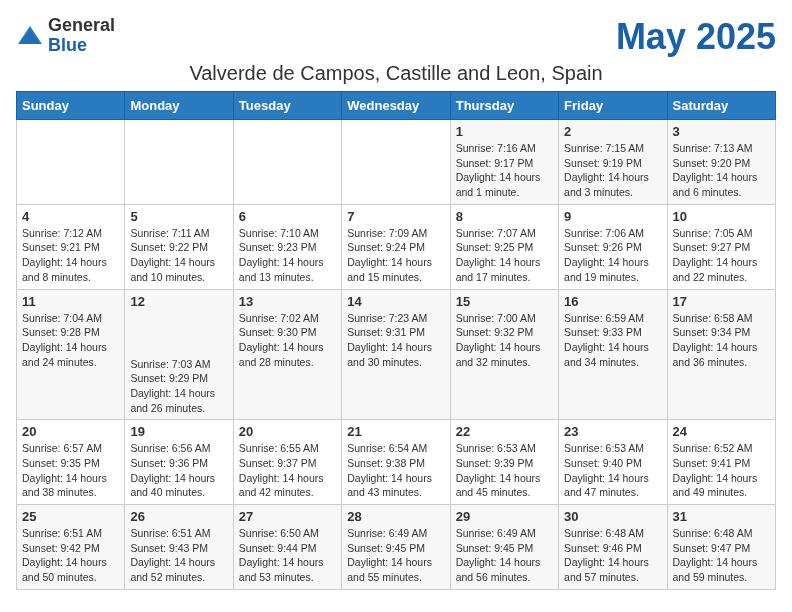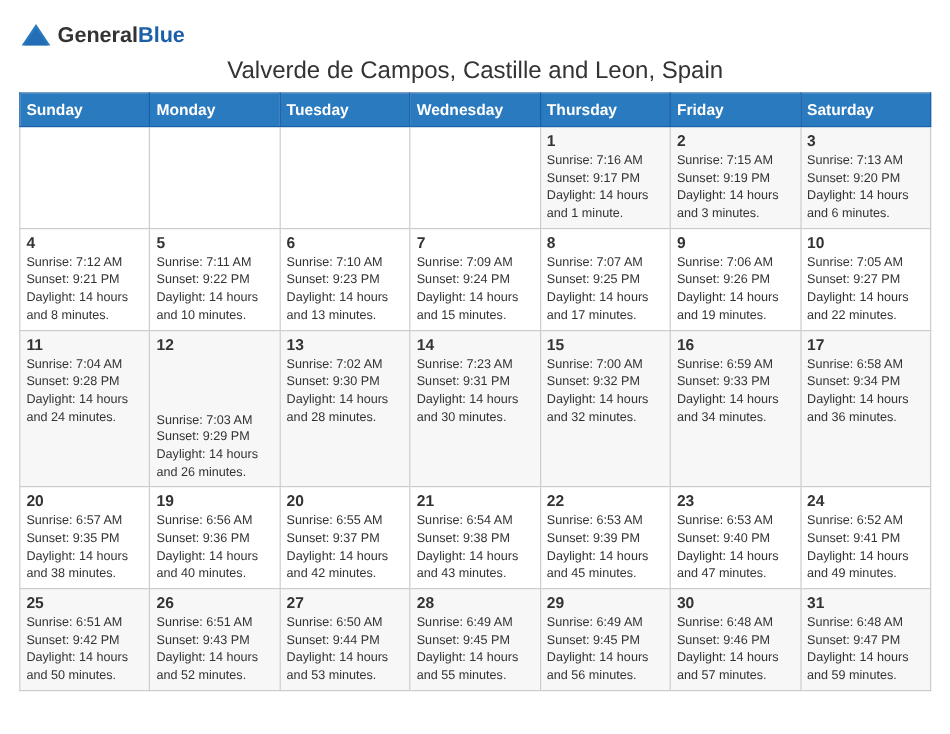--- a/index.html
+++ b/index.html
@@ -16,21 +16,21 @@
       align-items: flex-start;
       margin-bottom: 4px;
     }
     .logo {
       display: flex;
       align-items: center;
       gap: 4px;
     }
     .logo-text {
       display: flex;
-      flex-direction: row;
+      flex-direction: column;
       line-height: 1.1;
     }
     .logo-general {
       font-size: 18px;
       font-weight: bold;
       color: #333;
     }
     .logo-blue {
       font-size: 18px;
       font-weight: bold;
@@ -101,20 +101,21 @@
   <div class="logo">
     <svg class="logo-icon" viewBox="0 0 28 28">
       <polygon points="14,4 26,22 2,22" fill="#2a7abf"></polygon>
       <polygon points="14,8 24,22 4,22" fill="#1a5fa8" opacity="0.5"></polygon>
     </svg>
     <div class="logo-text">
       <span class="logo-general">General</span>
       <span class="logo-blue">Blue</span>
     </div>
   </div>
+  <div class="month-title">May 2025</div>
 </div>
 
 <div class="subtitle">Valverde de Campos, Castille and Leon, Spain</div>
 
 <table>
   <thead>
     <tr>
     <th>Sunday</th>
         <th>Monday</th>
         <th>Tuesday</th>

